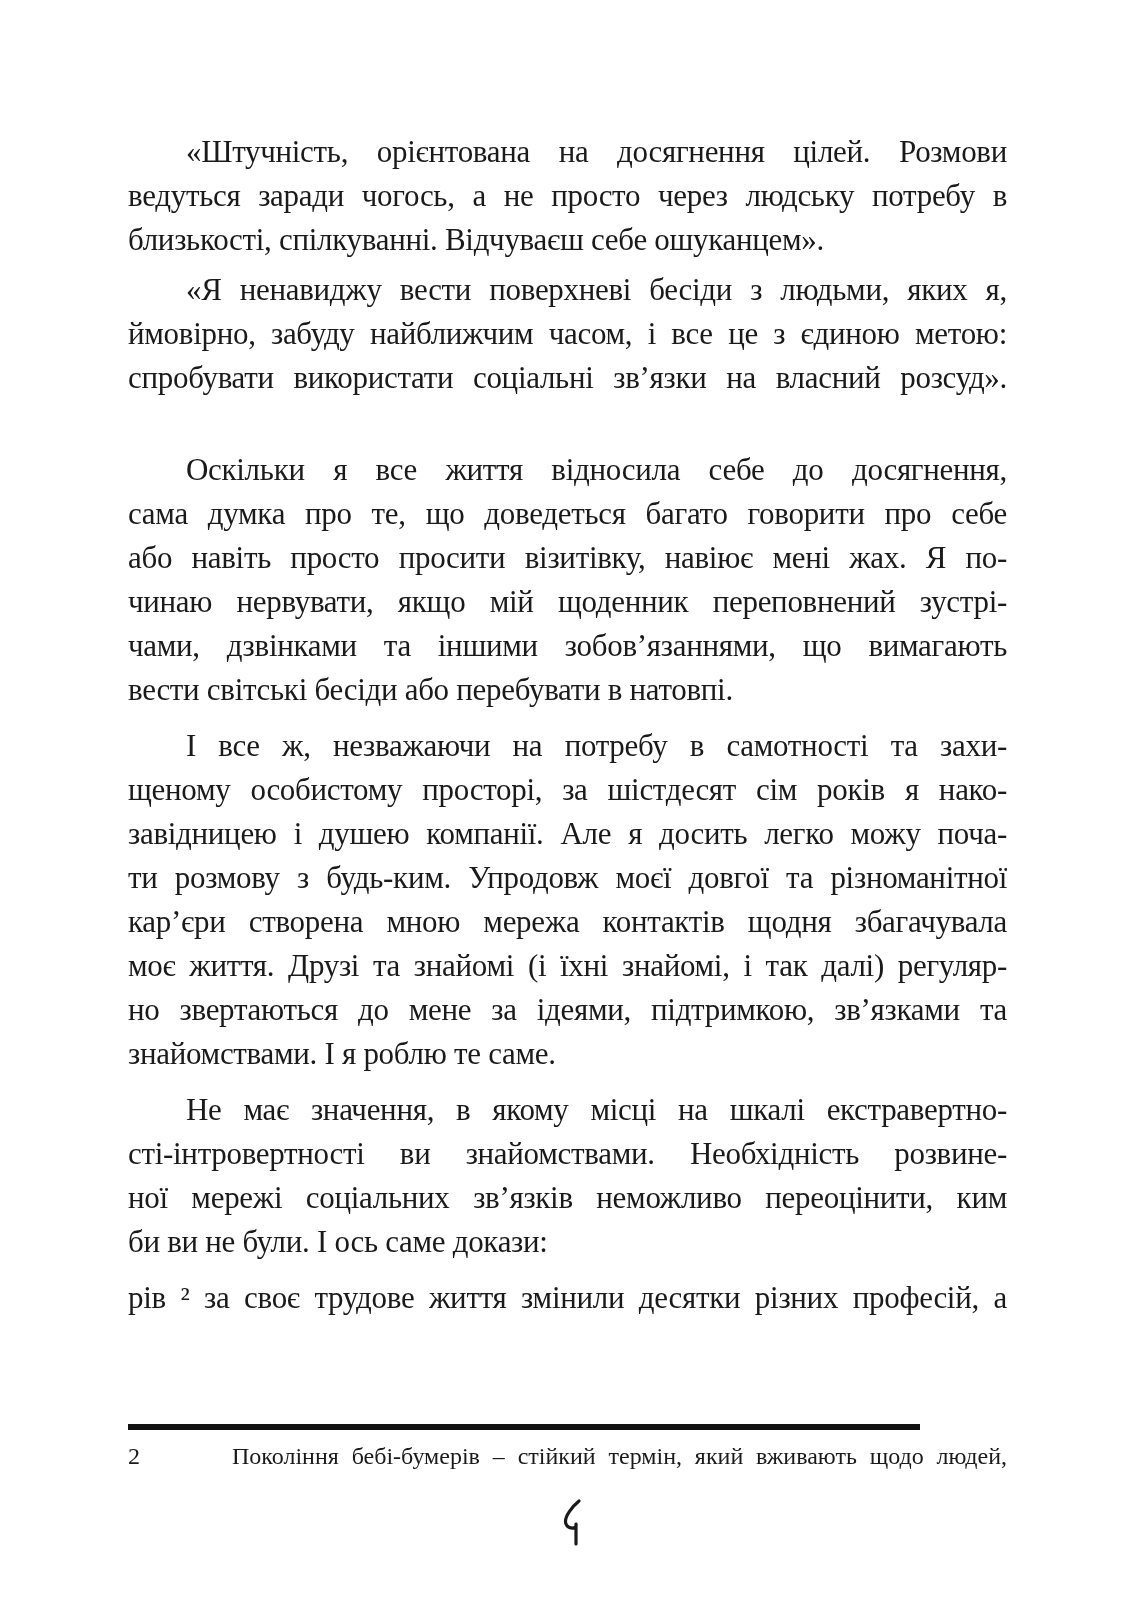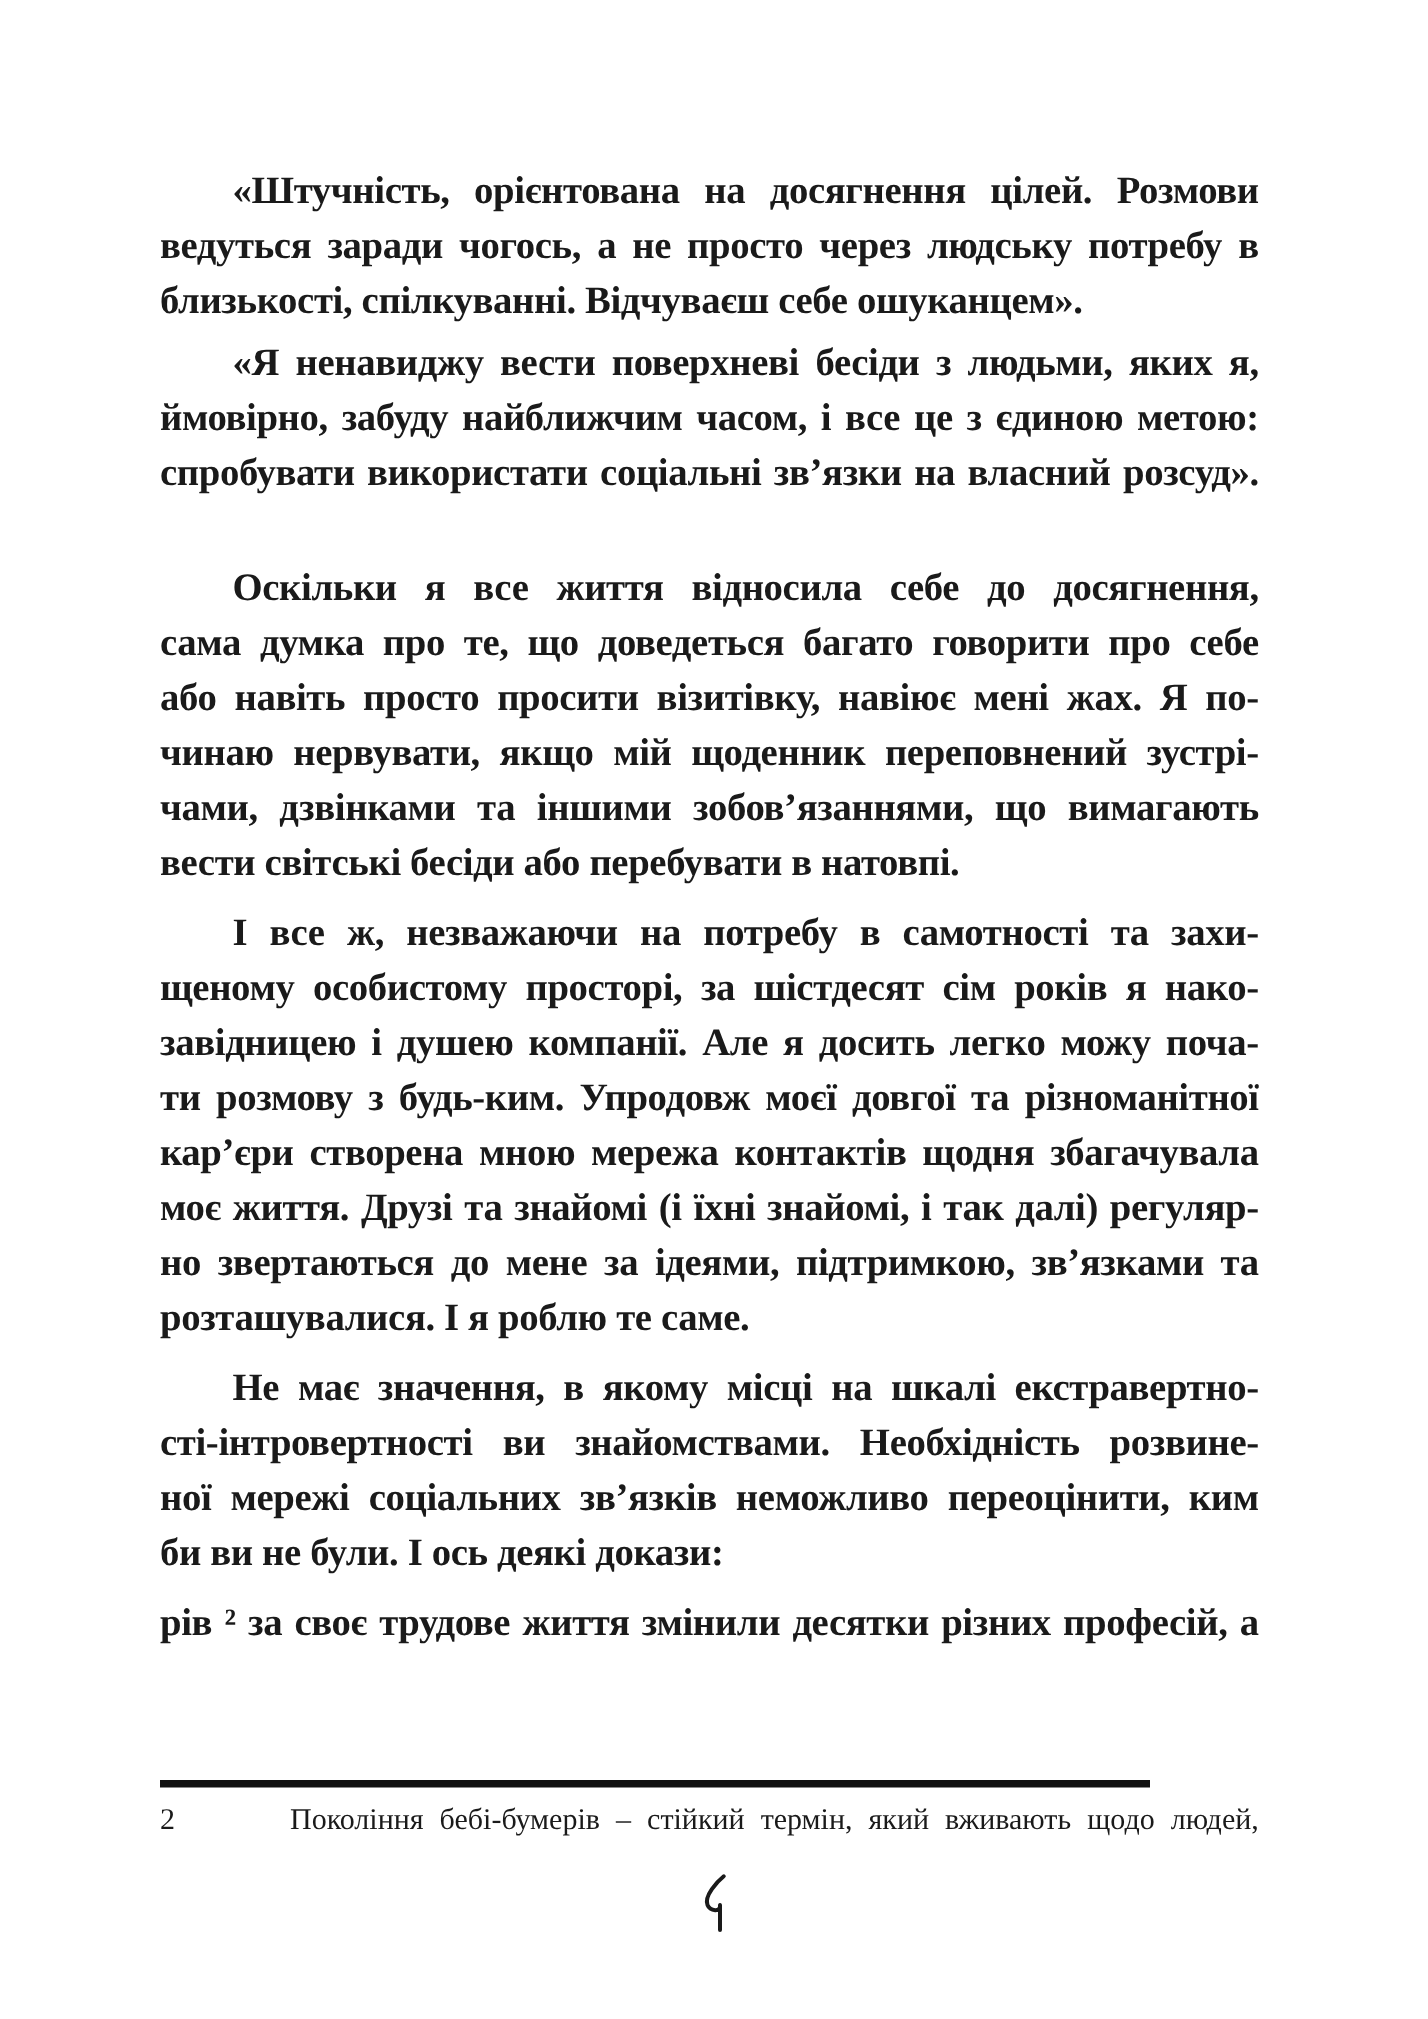--- a/index.html
+++ b/index.html
@@ -15,21 +15,20 @@
       width: 1142px;
       height: 1615px;
       overflow: hidden;
       background: #ffffff;
     }
     .text-block {
       position: absolute;
       left: 128px;
       top: 130px;
       width: 879px;
-      font-weight: bold;
     }
     .para { margin: 0; }
     .para.gap-quote  { margin-top: 6px; }
     .para.gap-large  { margin-top: 48px; }
     .para.gap-small  { margin-top: 12px; }
     .line {
       height: 44px;
       line-height: 44px;
       font-size: 31px;
       letter-spacing: -0.3px;
@@ -114,28 +113,28 @@
     </div>
 
     <div class="para gap-small">
       <div class="line first">І все ж, незважаючи на потребу в самотності та захи-</div>
       <div class="line">щеному особистому просторі, за шістдесят сім років я нако-</div>
       <div class="line">завідницею і душею компанії. Але я досить легко можу поча-</div>
       <div class="line">ти розмову з будь-ким. Упродовж моєї довгої та різноманітної</div>
       <div class="line">кар’єри створена мною мережа контактів щодня збагачувала</div>
       <div class="line">моє життя. Друзі та знайомі (і їхні знайомі, і так далі) регуляр-</div>
       <div class="line">но звертаються до мене за ідеями, підтримкою, зв’язками та</div>
-      <div class="line end">розташувалися. І я роблю те саме.</div>
+      <div class="line end">знайомствами. І я роблю те саме.</div>
     </div>
 
     <div class="para gap-small">
       <div class="line first">Не має значення, в якому місці на шкалі екстравертно-</div>
       <div class="line">сті-інтровертності ви знайомствами. Необхідність розвине-</div>
       <div class="line">ної мережі соціальних зв’язків неможливо переоцінити, ким</div>
-      <div class="line end">би ви не були. І ось деякі докази:</div>
+      <div class="line end">би ви не були. І ось саме докази:</div>
     </div>
 
     <div class="para gap-small">
       <div class="line">рів ² за своє трудове життя змінили десятки різних професій, а</div>
     </div>
 
   </div>
 
   <div class="footnote">
     <div class="fn-rule"></div>

